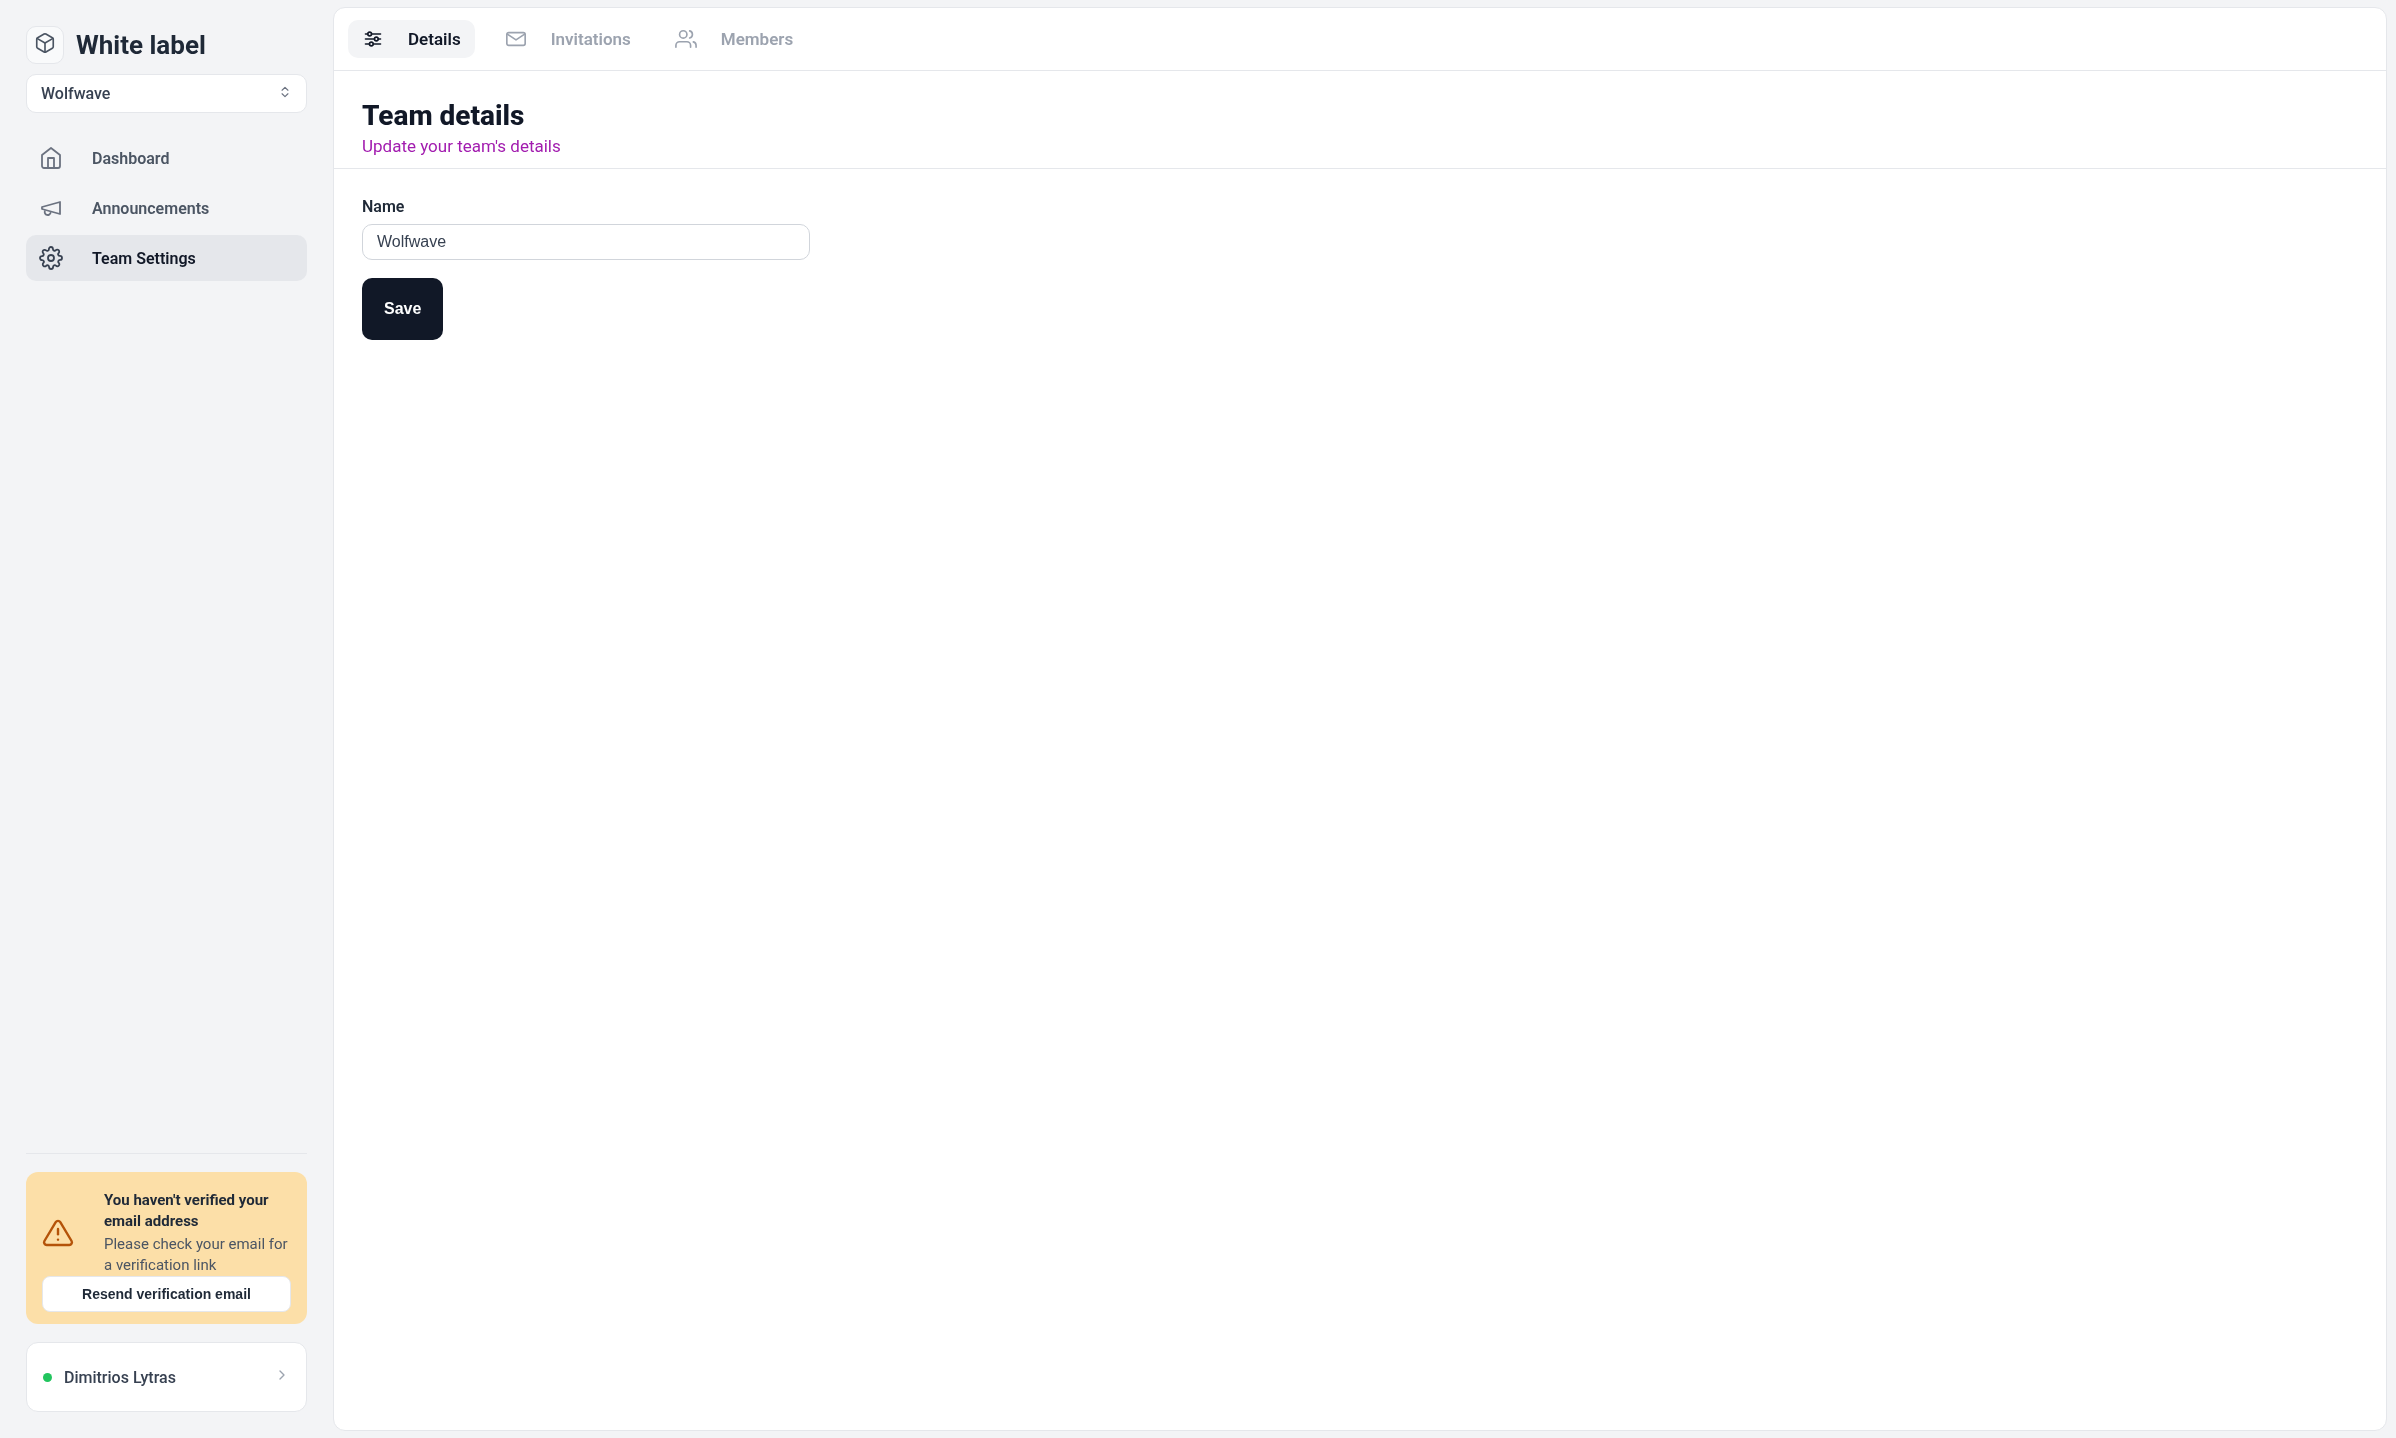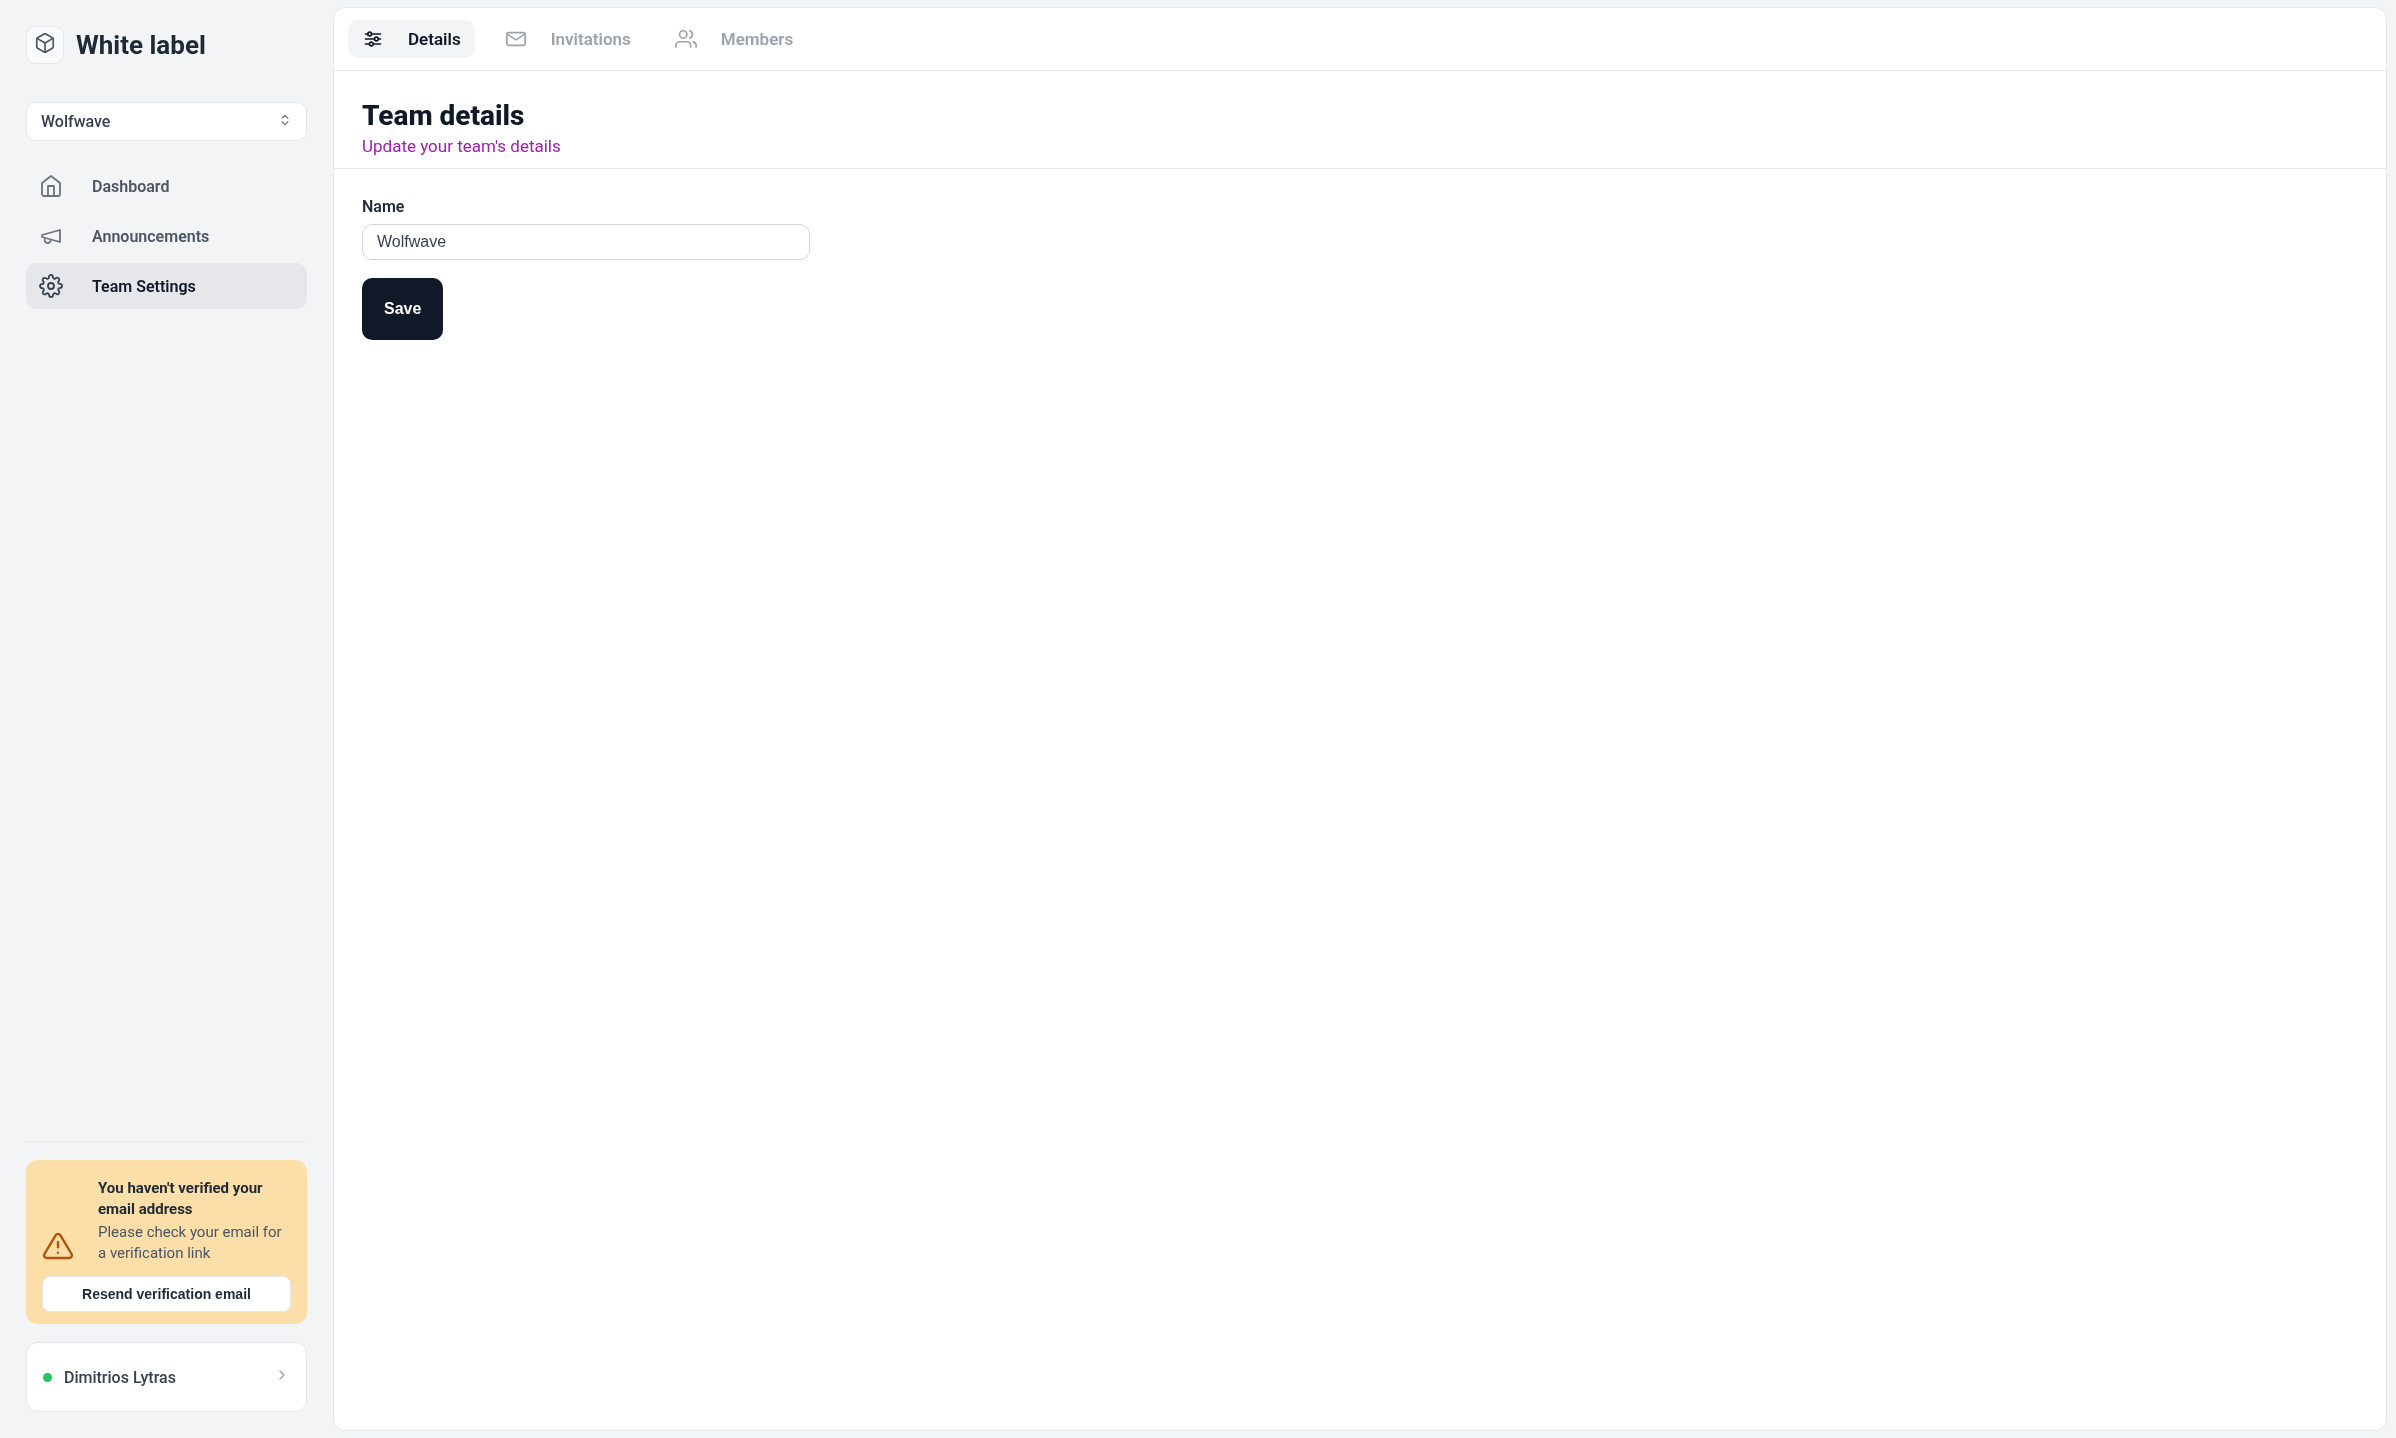--- a/index.html
+++ b/index.html
@@ -23,21 +23,21 @@
       width: 333px;
       padding: 26px;
       display: flex;
       flex-direction: column;
       background: #f3f4f6;
     }
     .logo-row {
       display: flex;
       align-items: center;
       gap: 12px;
-      margin-bottom: 38px;
+      margin-bottom: 10px;
     }
     .logo-badge {
       width: 38px;
       height: 38px;
       border: 1px solid #e5e7eb;
       border-radius: 10px;
       display: flex;
       align-items: center;
       justify-content: center;
       background: #f9fafb;
@@ -104,23 +104,22 @@
       margin-bottom: 18px;
     }
     .alert-card {
       background: #fcdfa8;
       border-radius: 12px;
       padding: 18px 16px 12px 16px;
       margin-bottom: 18px;
     }
     .alert-body {
       display: flex;
-      gap: 22px;
-      align-items: flex-end;
-      margin-bottom: 12px;
+      gap: 28px;
+      align-items: center;
     }
     .alert-icon {
       width: 34px;
       height: 34px;
       flex-shrink: 0;
       margin-top: 2px;
       color: #92400e;
     }
     .alert-heading {
       font-weight: 700;

